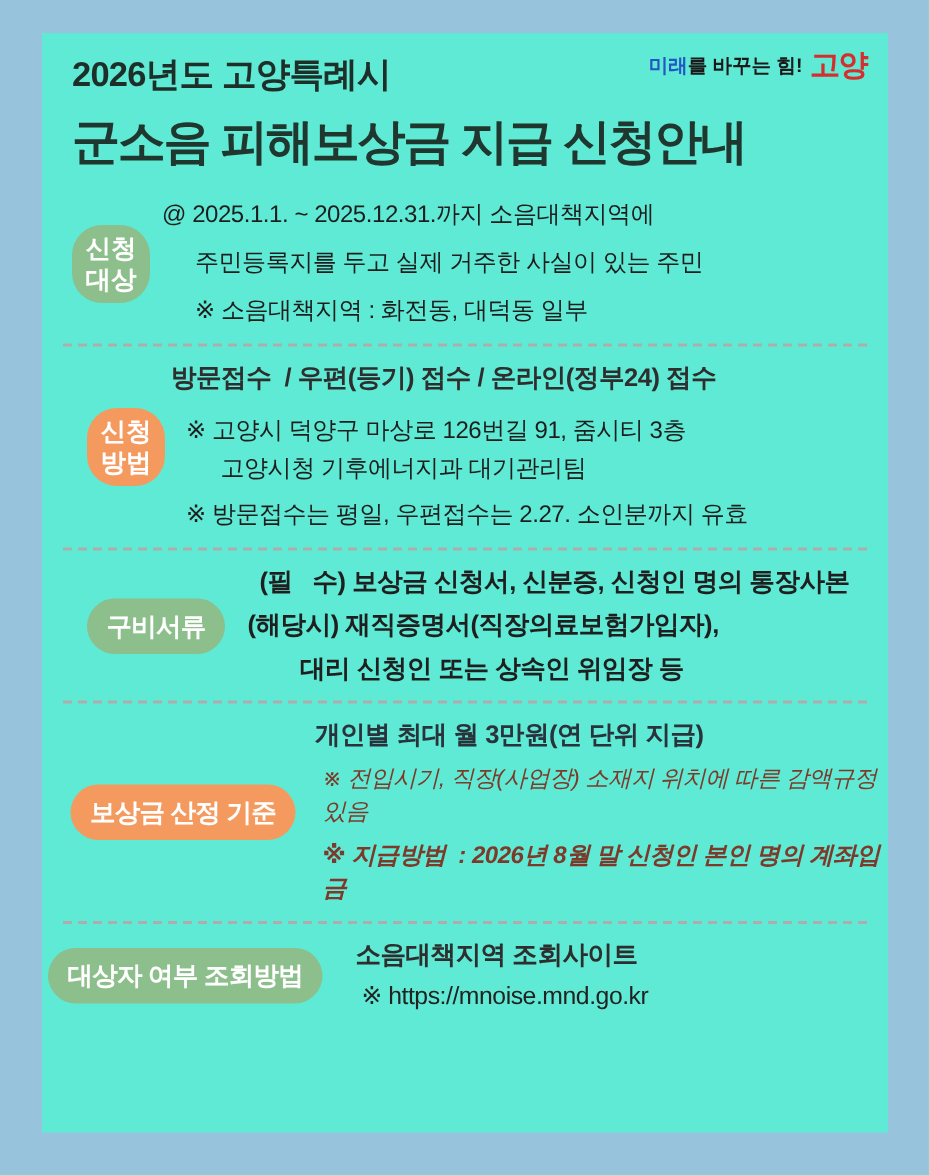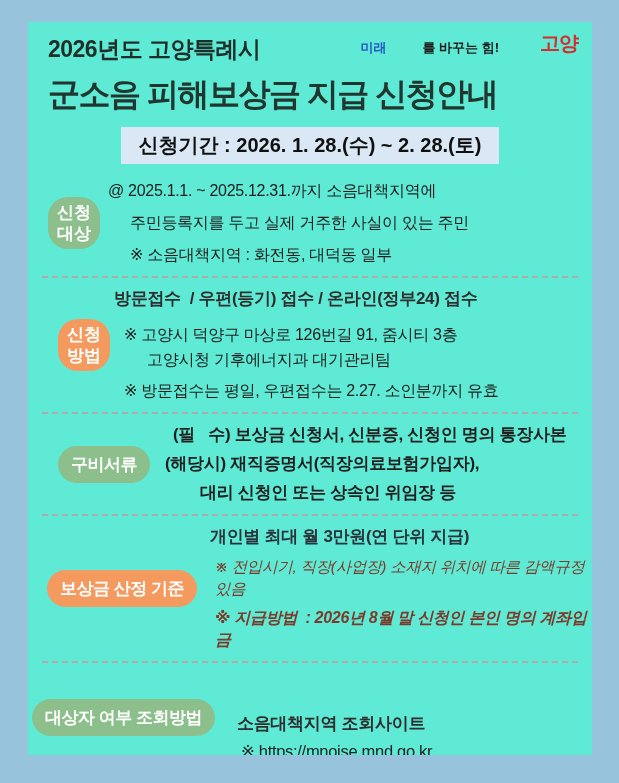--- a/index.html
+++ b/index.html
@@ -9,21 +9,21 @@
     font-family:"Liberation Sans","DejaVu Sans",sans-serif;
   }
   .poster{
     position:absolute;left:28px;top:22px;width:564px;height:733px;
     background:#5eead4;box-sizing:border-box;overflow:hidden;
   }
   
   .hdr{position:relative;padding:12px 0 0 20px;margin-bottom:6px;}
   .subtitle{font-size:23px;font-weight:800;color:#1e2f29;letter-spacing:-0.5px;}
   .title{font-size:32px;font-weight:800;color:#20372f;letter-spacing:-1.5px;margin-top:8px;}
-  .logo{position:absolute;top:8px;right:14px;display:flex;align-items:flex-end;font-weight:800;white-space:nowrap;gap:36px;}
+  .logo{position:absolute;top:8px;right:14px;display:flex;align-items:center;font-weight:800;white-space:nowrap;}
   .logo .mirae{color:#2456c4;font-size:13px;}
   .logo .slogan{color:#1a1a1a;font-size:13px;}
   .logo .city{color:#d62e2e;font-size:20px;margin-left:5px;letter-spacing:-1px;}
   
   .period{
     margin:10px auto 0;width:max-content;max-width:540px;
     background:#d9e8f4;padding:5px 18px;
     font-size:20px;font-weight:800;color:#101010;white-space:nowrap;
   }
   
@@ -53,21 +53,21 @@
   .sec-docs .lines{margin-left:15px;}
   .sec-docs .line{font-size:17px;font-weight:700;color:#1f1f1f;margin-bottom:7px;}
   .sec-docs .line:last-child{margin-bottom:0;}
   .sec-comp .badge{margin-left:19px;}
   .sec-comp .lines{margin-left:13px;}
   .sec-comp .l0{font-size:17px;color:#2a323c;margin-bottom:8px;}
   .sec-comp .l1{font-size:15.5px;color:#7d3a2a;margin-bottom:7px;}
   .sec-comp .l2{font-size:16px;color:#7d3a2a;font-weight:700;}
   .sec-lookup .badge{margin-left:4px;}
   .sec-lookup .lines{margin-left:22px;}
-  .sec-lookup .l0{font-size:17px;color:#2e2e2e;margin-bottom:5px;margin-top:40px;}
+  .sec-lookup .l0{font-size:17px;color:#2e2e2e;margin-bottom:5px;}
   .sec-lookup .l1{font-size:16.5px;color:#222222;}
   
   .i4{padding-left:4px;}.i5{padding-left:5px;font-style:italic;}.i8{padding-left:8px;}
   .i10{padding-left:10px;}.i22{padding-left:22px;}.i33{padding-left:33px;}.i35{padding-left:35px;}
   
   .divider{border-top:2px dashed #adadad;margin:10px 14px;height:0;}
 </style>
 </head>
 <body>
 
@@ -76,21 +76,20 @@
   <div class="hdr">
     <div class="subtitle">2026년도 고양특례시</div>
     <div class="title">군소음 피해보상금 지급 신청안내</div>
     <div class="logo">
       <span class="mirae">미래</span>
         <span class="slogan">를 바꾸는 힘!</span>
       <span class="city">고양</span>
     </div>
   </div>
 
-  <div class="period">신청기간 : 2026. 1. 28.(수) ~ 2. 28.(토)</div>
 
   <div class="section sec-target">
     <div class="badge two">
       <div>신청</div>
       <div>대상</div>
     </div>
     <div class="lines">
       <div class="line">@ 2025.1.1. ~ 2025.12.31.까지 소음대책지역에</div>
       <div class="line i22">주민등록지를 두고 실제 거주한 사실이 있는 주민</div>
       <div class="line i22">※ 소음대책지역 : 화전동, 대덕동 일부</div>

